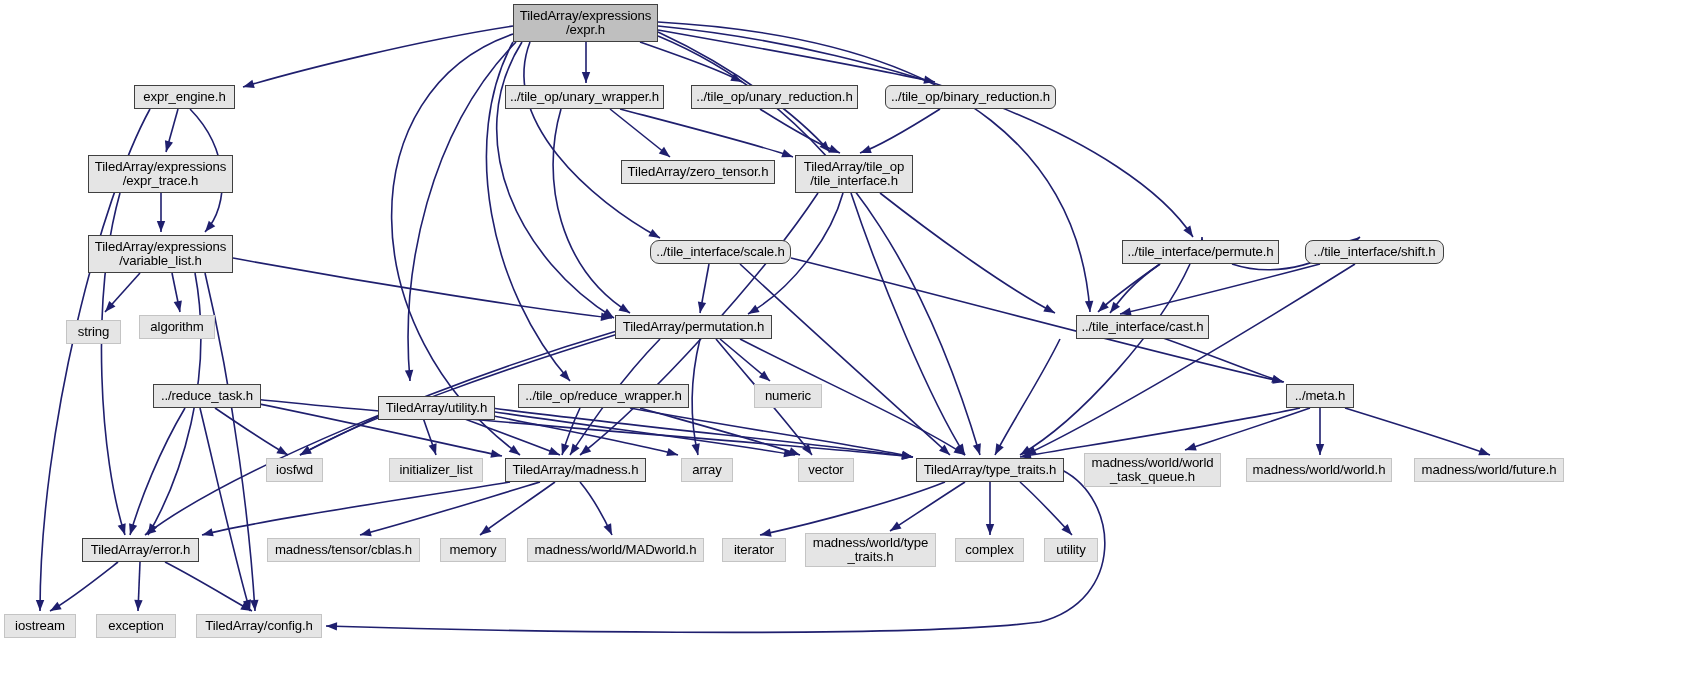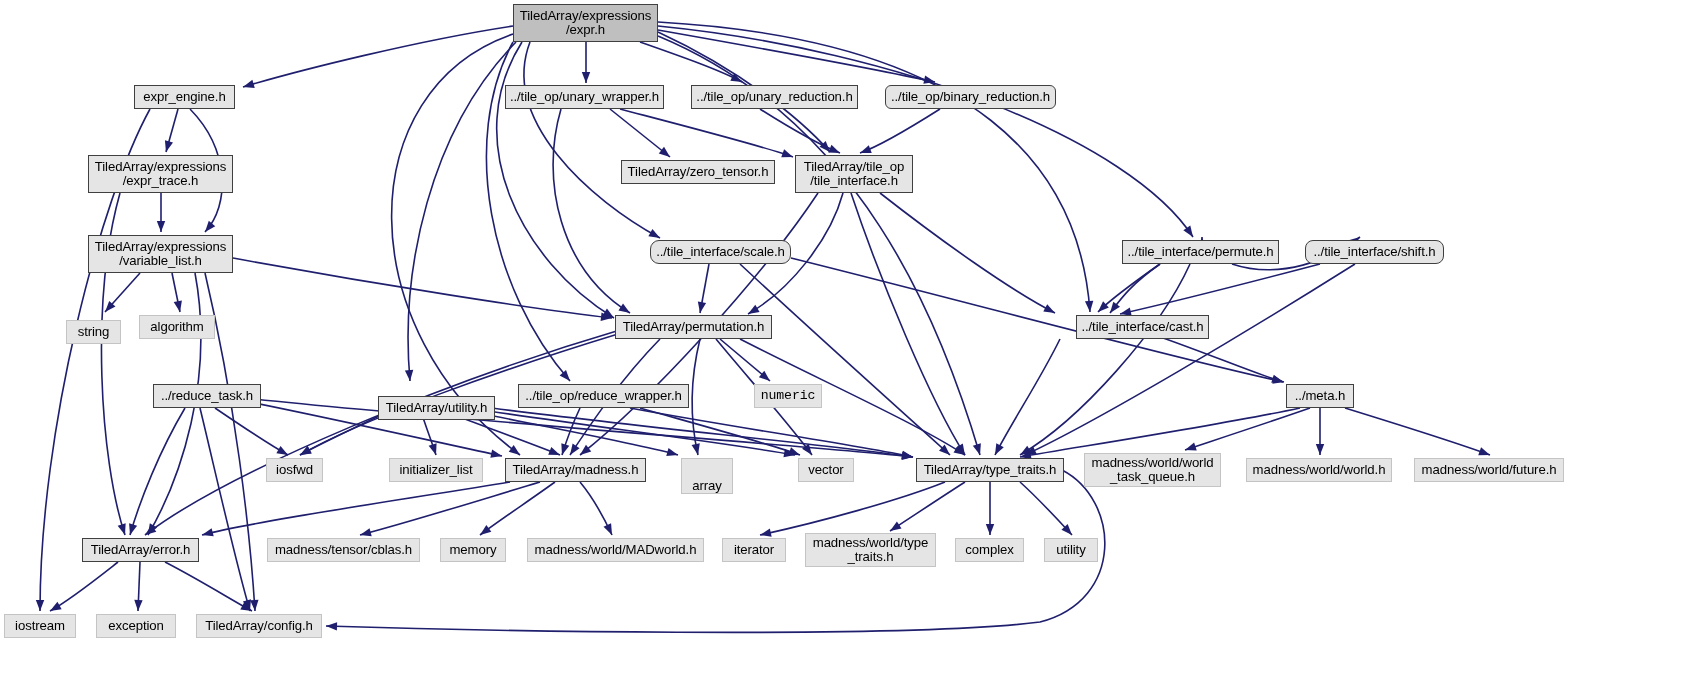--- a/index.html
+++ b/index.html
@@ -245,26 +245,26 @@
       <div class="node hdr" style="left: 795px; top: 155px; width: 118px; height: 38px;"><span class="node-label">TiledArray/tile_op
 /tile_interface.h</span></div>
       <div class="node hdr" style="left: 650px; top: 240px; width: 141px; height: 24px; border-radius: 9px;"><span class="node-label">../tile_interface/scale.h</span></div>
       <div class="node hdr" style="left: 1122px; top: 240px; width: 157px; height: 24px;"><span class="node-label">../tile_interface/permute.h</span></div>
       <div class="node hdr" style="left: 1305px; top: 240px; width: 139px; height: 24px; border-radius: 8px;"><span class="node-label">../tile_interface/shift.h</span></div>
       <div class="node hdr" style="left: 615px; top: 315px; width: 157px; height: 24px;"><span class="node-label">TiledArray/permutation.h</span></div>
       <div class="node hdr" style="left: 1032px; top: 315px; width: 133px; height: 24px; margin-left: 44px;"><span class="node-label">../tile_interface/cast.h</span></div>
       <div class="node hdr" style="left: 153px; top: 384px; width: 108px; height: 24px;"><span class="node-label">../reduce_task.h</span></div>
       <div class="node hdr" style="left: 378px; top: 396px; width: 117px; height: 24px;"><span class="node-label">TiledArray/utility.h</span></div>
       <div class="node hdr" style="left: 518px; top: 384px; width: 171px; height: 24px;"><span class="node-label">../tile_op/reduce_wrapper.h</span></div>
-      <div class="node sys" style="left: 754px; top: 384px; width: 68px; height: 24px; font-family: Liberation Mono, monospace;"><span class="node-label">numeric</span></div>
+      <div class="node sys" style="left: 754px; top: 384px; width: 68px; height: 24px;"><span class="node-label">numeric</span></div>
       <div class="node hdr" style="left: 1286px; top: 384px; width: 68px; height: 24px;"><span class="node-label">../meta.h</span></div>
       <div class="node sys" style="left: 266px; top: 458px; width: 57px; height: 24px;"><span class="node-label">iosfwd</span></div>
       <div class="node sys" style="left: 389px; top: 458px; width: 94px; height: 24px;"><span class="node-label">initializer_list</span></div>
       <div class="node hdr" style="left: 505px; top: 458px; width: 141px; height: 24px;"><span class="node-label">TiledArray/madness.h</span></div>
-      <div class="node sys" style="left: 681px; top: 458px; width: 52px; height: 36px; align-items: flex-end;"><span class="node-label">array</span></div>
+      <div class="node sys" style="left: 681px; top: 458px; width: 52px; height: 24px;"><span class="node-label">array</span></div>
       <div class="node sys" style="left: 798px; top: 458px; width: 56px; height: 24px;"><span class="node-label">vector</span></div>
       <div class="node hdr" style="left: 916px; top: 458px; width: 148px; height: 24px;"><span class="node-label">TiledArray/type_traits.h</span></div>
       <div class="node sys" style="left: 1084px; top: 453px; width: 137px; height: 34px;"><span class="node-label">madness/world/world
 _task_queue.h</span></div>
       <div class="node sys" style="left: 1246px; top: 458px; width: 146px; height: 24px;"><span class="node-label">madness/world/world.h</span></div>
       <div class="node sys" style="left: 1414px; top: 458px; width: 150px; height: 24px;"><span class="node-label">madness/world/future.h</span></div>
       <div class="node hdr" style="left: 82px; top: 538px; width: 117px; height: 24px;"><span class="node-label">TiledArray/error.h</span></div>
       <div class="node sys" style="left: 267px; top: 538px; width: 153px; height: 24px;"><span class="node-label">madness/tensor/cblas.h</span></div>
       <div class="node sys" style="left: 440px; top: 538px; width: 66px; height: 24px;"><span class="node-label">memory</span></div>
       <div class="node sys" style="left: 527px; top: 538px; width: 177px; height: 24px;"><span class="node-label">madness/world/MADworld.h</span></div>

